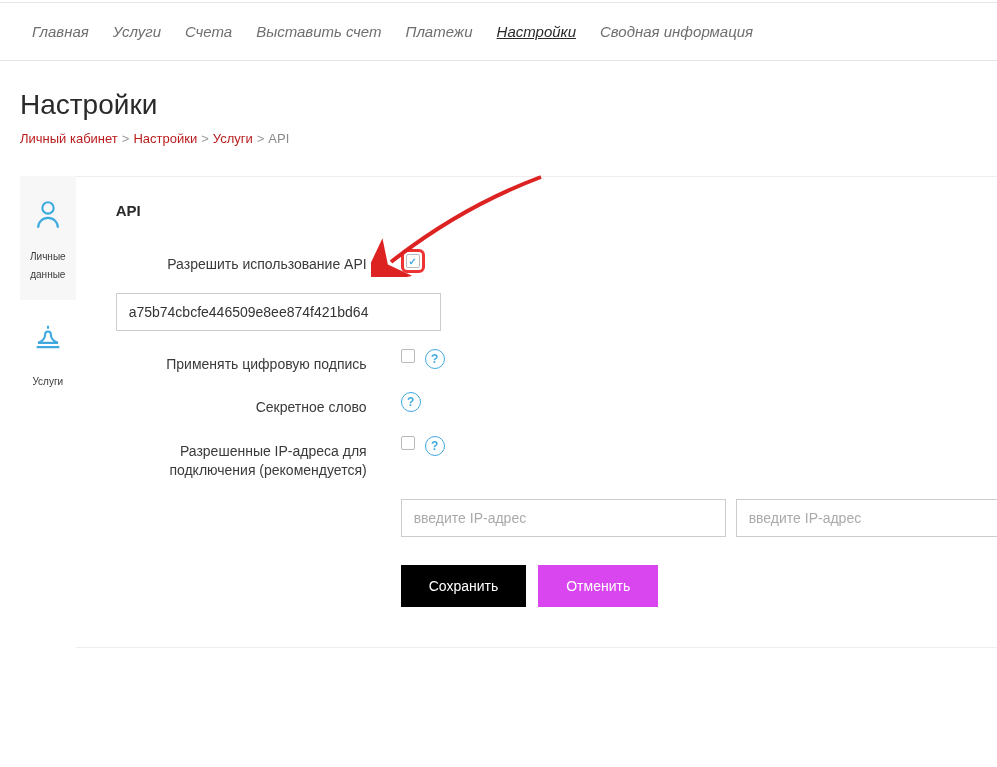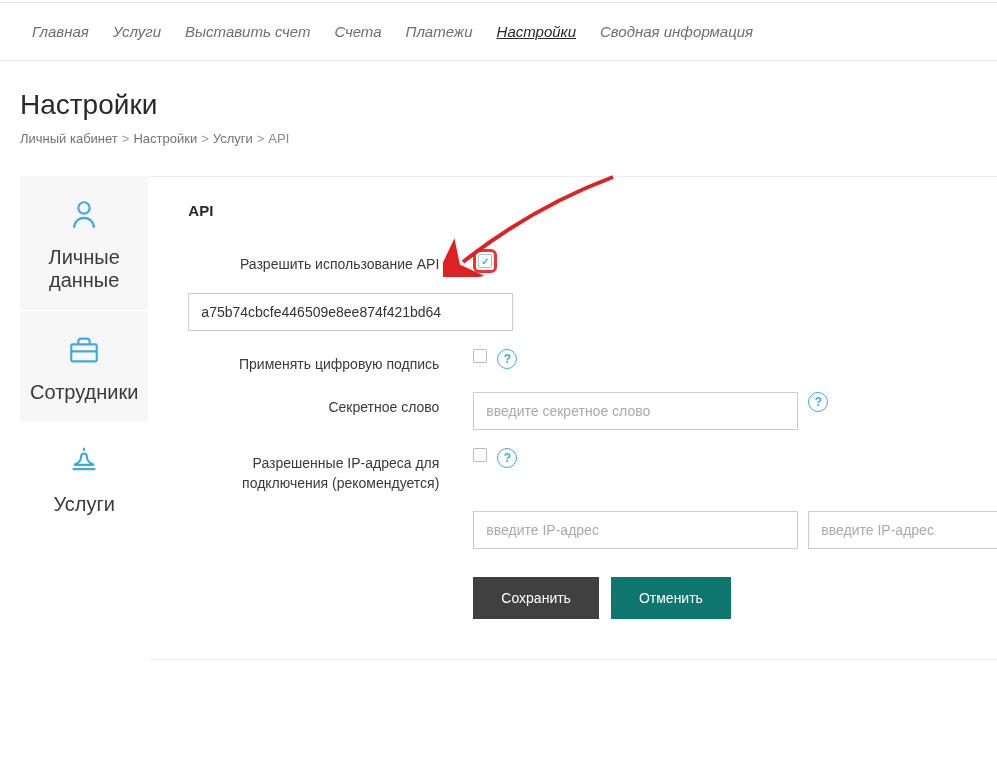--- a/index.html
+++ b/index.html
@@ -6,31 +6,31 @@
     body { font-family: Arial, Helvetica, sans-serif; background: #fff; width: 997px; }
     
     .topnav { border-top: 1px solid #e5e5e5; border-bottom: 1px solid #e5e5e5; padding: 0 20px; margin-top: 2px; }
     .topnav ul { list-style: none; display: flex; }
     .topnav li { padding: 20px 12px; color: #6f6f6f; font-size: 15px; cursor: pointer; font-style: italic; }
     .topnav li.active { color: #2a2a2a; text-decoration: underline; font-weight: 500; }
     
     .page-title { font-size: 28px; color: #2a2a2a; padding: 28px 20px 10px; font-weight: 500; }
     
     .breadcrumb { padding: 0 20px 30px; font-size: 13px; }
-    .breadcrumb span { color: #737373; }
+    .breadcrumb span { color: #b91c1c; }
     .breadcrumb .sep { color: #999; margin: 0 4px; }
     .breadcrumb .current { color: #8a8a8a; }
     
     .layout { display: flex; padding: 0 20px; }
     
     .sidebar { width: 170px; }
     .sidebar-item { background: #f7f7f7; text-align: center; padding: 22px 10px 18px; border-bottom: 1px solid #fff; cursor: pointer; }
     .sidebar-item.active { background: #fff; }
     .sidebar-item .icon { margin-bottom: 10px; display: block; }
-    .sidebar-item .label { color: #3a3a3a; font-size: 20px; }
+    .sidebar-item .label { color: #3a3a3a; font-size: 10px; }
     
     .content { flex: 1; padding: 25px 30px 40px 40px; border: 1px solid #eee; border-left: none; }
     .section-title { font-size: 15px; font-weight: bold; color: #2a2a2a; margin-bottom: 30px; }
     
     .form-row { display: flex; align-items: flex-start; margin-bottom: 18px; }
     .form-label { width: 285px; text-align: right; padding-right: 34px; color: #3a3a3a; font-size: 14px; line-height: 1.4; padding-top: 6px; }
     .form-control { flex: 1; display: flex; gap: 10px; }
     
     .checkbox { width: 14px; height: 14px; border: 1px solid #bbb; border-radius: 2px; display: inline-flex; align-items: center; justify-content: center; cursor: pointer; background: #fff; }
     .checkbox.checked::after { content: '✓'; color: #3fa9e0; font-size: 10px; font-weight: bold; }
@@ -38,54 +38,50 @@
     
     .text-input { width: 325px; padding: 10px 12px; border: 1px solid #ccc; font-size: 14px; color: #333; }
     .text-input::placeholder { color: #aaa; }
     
     .help-icon { width: 20px; height: 20px; border: 1.5px solid #3fa9e0; border-radius: 50%; display: inline-flex; align-items: center; justify-content: center; color: #3fa9e0; font-size: 12px; font-weight: bold; cursor: pointer; }
     
     .ip-inputs { display: flex; flex-direction: row; gap: 10px; }
     
     .buttons { display: flex; gap: 12px; margin-top: 28px; margin-left: 285px; }
     .btn { padding: 13px 28px; border: none; color: #fff; font-size: 14px; cursor: pointer; }
-    .btn-primary { background: #404040; }
-    .btn-cancel { background: #0f766e; }
+    .btn-primary { background: #000000; }
+    .btn-cancel { background: #d946ef; }
     
     .arrow { position: absolute; pointer-events: none; }
   </style>
 </head>
 <body>
 
 <nav class="topnav">
   <ul id="topnav-list">
       <li>Главная</li>
       <li>Услуги</li>
+      <li>Счета</li>
       <li>Выставить счет</li>
-      <li>Счета</li>
       <li>Платежи</li>
       <li class="active">Настройки</li>
       <li>Сводная информация</li>
     </ul>
 </nav>
 
 <h1 class="page-title">Настройки</h1>
 
 <div class="breadcrumb" id="breadcrumb"><span>Личный кабинет</span><span class="sep">&gt;</span><span>Настройки</span><span class="sep">&gt;</span><span>Услуги</span><span class="sep">&gt;</span><span class="current">API</span></div>
 
 <div class="layout">
   <div class="sidebar" id="sidebar">
       <div class="sidebar-item"><span class="icon"><svg width="34" height="34" viewBox="0 0 24 24" fill="none" stroke="#3fa9e0" stroke-width="1.5">
             <circle cx="12" cy="7" r="4"></circle>
             <path d="M5 21c0-4 3-7 7-7s7 3 7 7"></path>
           </svg></span><span class="label">Личные данные</span></div>
-      <div class="sidebar-item"><span class="icon"><svg width="34" height="34" viewBox="0 0 24 24" fill="none" stroke="#3fa9e0" stroke-width="1.5">
-            <rect x="3" y="8" width="18" height="12" rx="1"></rect>
-            <path d="M8 8V6a2 2 0 012-2h4a2 2 0 012 2v2M3 13h18"></path>
-          </svg></span><span class="label">Сотрудники</span></div>
       <div class="sidebar-item active"><span class="icon"><svg width="34" height="34" viewBox="0 0 24 24" fill="none" stroke="#3fa9e0" stroke-width="1.5">
             <path d="M5 14c3-1 5-3 5-6a2 2 0 114 0c0 3 2 5 5 6H5z"></path>
             <path d="M4 17h16M12 4V2"></path>
           </svg></span><span class="label">Услуги</span></div>
     </div>
 
   <div class="content" style="position: relative;">
     <div class="section-title">API</div>
 
     <div class="form-row">
@@ -107,21 +103,20 @@
       <div class="form-label">Применять цифровую подпись</div>
       <div class="form-control">
         <span class="checkbox"></span>
         <span class="help-icon">?</span>
       </div>
     </div>
 
     <div class="form-row">
       <div class="form-label">Секретное слово</div>
       <div class="form-control">
-        <input type="text" class="text-input" placeholder="введите секретное слово" style="">
         <span class="help-icon">?</span>
       </div>
     </div>
 
     <div class="form-row">
       <div class="form-label">Разрешенные IP-адреса для подключения (рекомендуется)</div>
       <div class="form-control">
         <span class="checkbox"></span>
         <span class="help-icon">?</span>
       </div>

